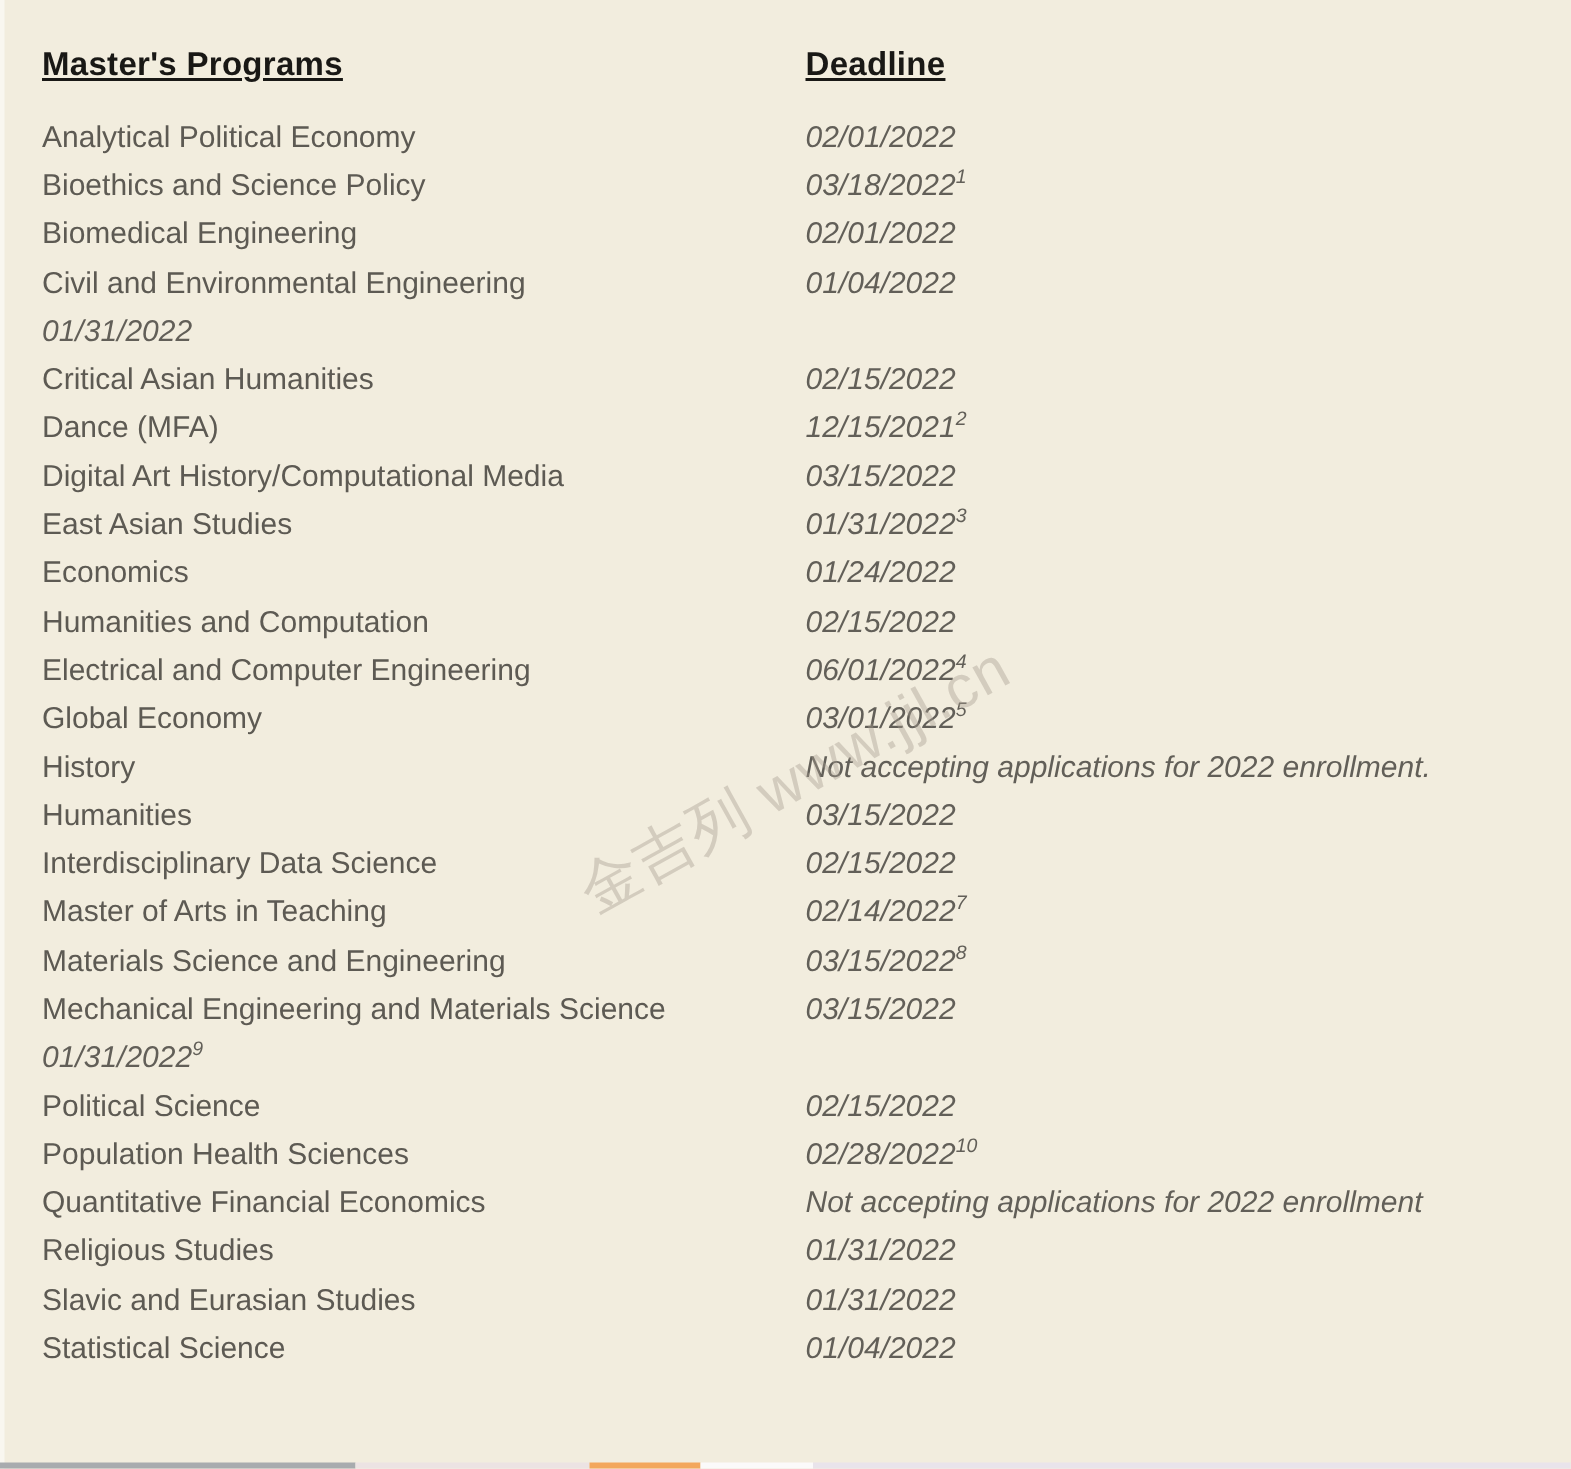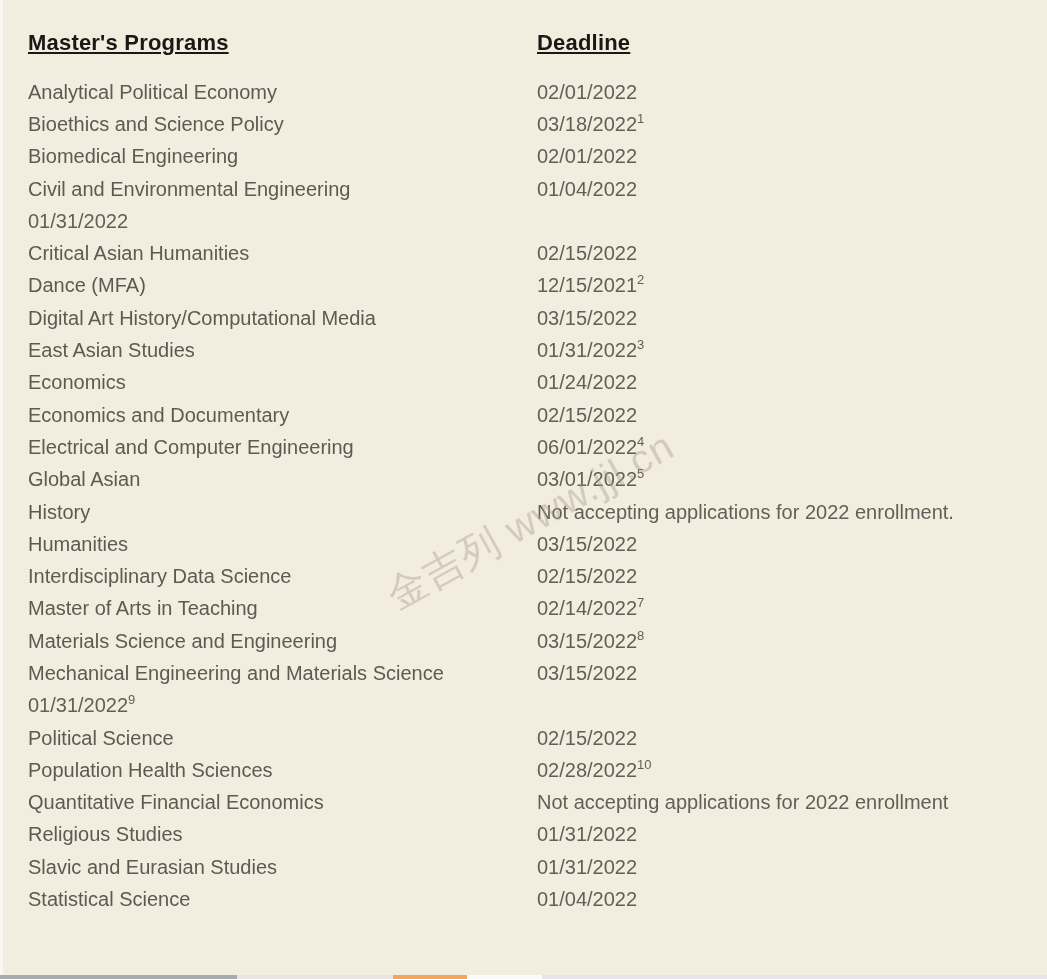--- a/index.html
+++ b/index.html
@@ -59,20 +59,21 @@
     width: 509px;
     flex: 0 0 509px;
     font-size: 20px;
     color: #5d5a53;
     white-space: nowrap;
   }
   .cell-deadline {
     font-size: 20px;
     color: #625f58;
     white-space: nowrap;
+    font-style: italic;
   }
   .cell-deadline sup {
     font-size: 13px;
     line-height: 0;
     vertical-align: 8px;
   }
   .watermark {
     position: absolute;
     left: 355px;
     top: 494px;
@@ -158,32 +159,32 @@
       <div class="cell-program">East Asian Studies</div>
       <div class="cell-deadline"><span class="d-text">01/31/2022</span><sup class="d-sup">3</sup></div>
     </div>
 
     <div class="row">
       <div class="cell-program">Economics</div>
       <div class="cell-deadline"><span class="d-text">01/24/2022</span></div>
     </div>
 
     <div class="row">
-      <div class="cell-program">Economics and Documentary</div>
+      <div class="cell-program">Humanities and Computation</div>
       <div class="cell-deadline"><span class="d-text">02/15/2022</span></div>
     </div>
 
     <div class="row">
       <div class="cell-program">Electrical and Computer Engineering</div>
       <div class="cell-deadline"><span class="d-text">06/01/2022</span><sup class="d-sup">4</sup></div>
     </div>
 
 
     <div class="row">
-      <div class="cell-program">Global Asian</div>
+      <div class="cell-program">Global Economy</div>
       <div class="cell-deadline"><span class="d-text">03/01/2022</span><sup class="d-sup">5</sup></div>
     </div>
 
 
     <div class="row">
       <div class="cell-program">History</div>
       <div class="cell-deadline"><span class="d-text">Not accepting applications for 2022 enrollment.</span></div>
     </div>
 
     <div class="row">

